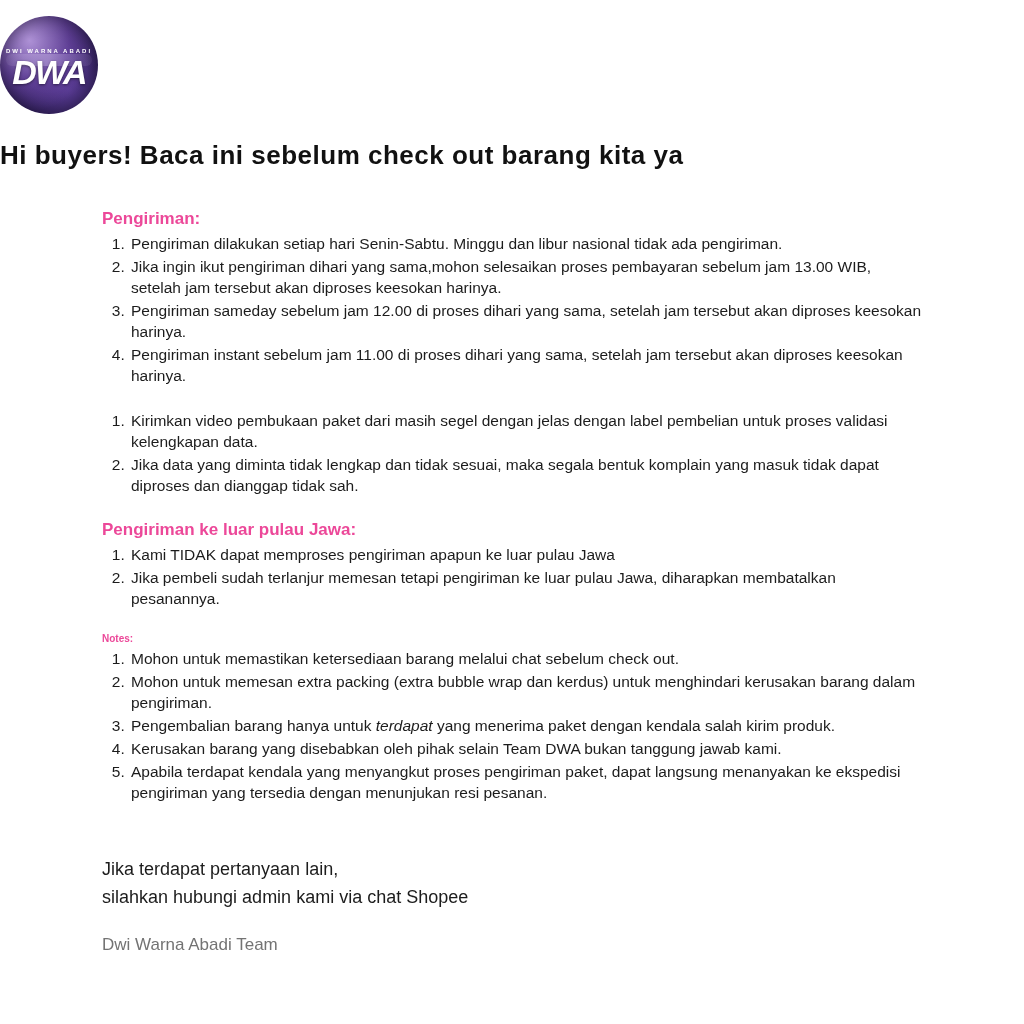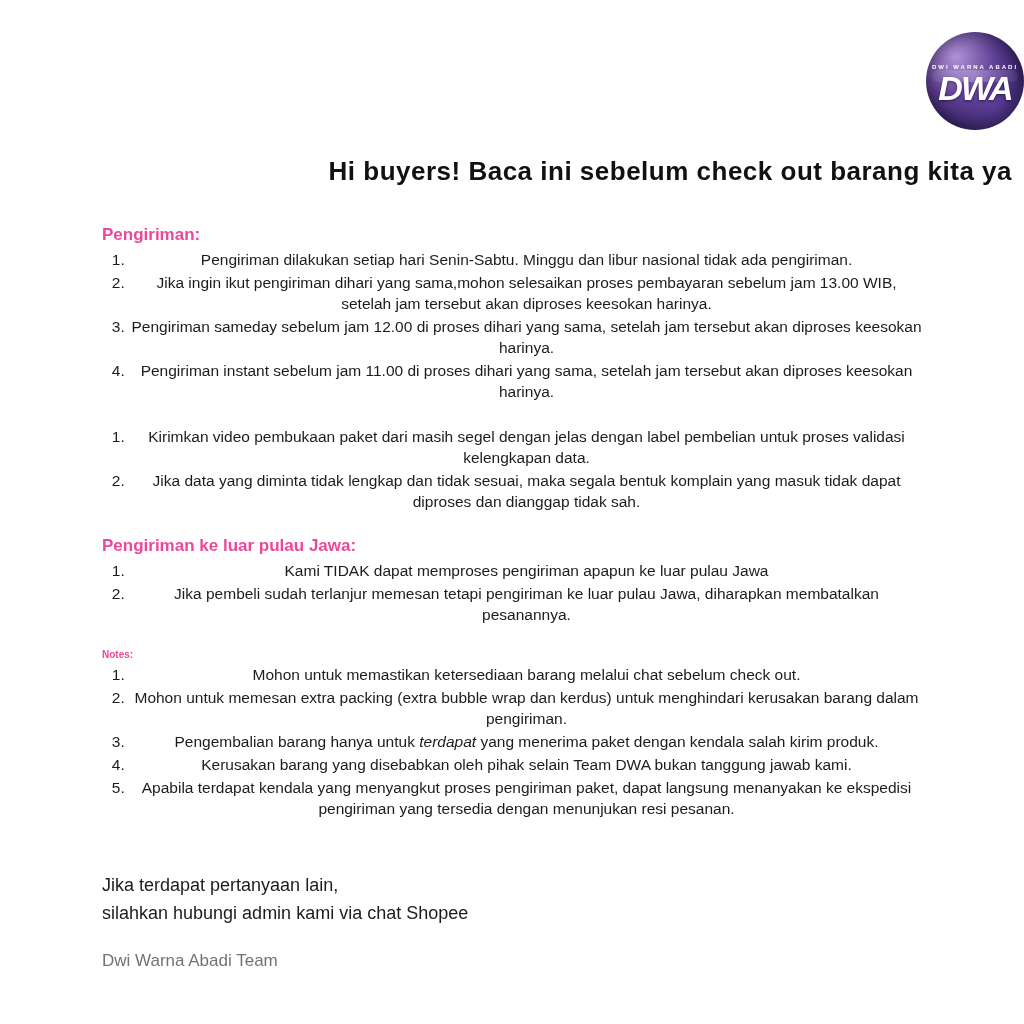--- a/index.html
+++ b/index.html
@@ -11,22 +11,22 @@
   }
   .page {
     width: 1024px;
     height: 1024px;
     background: #ffffff;
     box-sizing: border-box;
     overflow: hidden;
   }
   .logo-wrap {
     display: flex;
-    justify-content: flex-end;
-    padding-top: 32px;
+    justify-content: flex-start;
+    padding-top: 16px;
   }
   .logo-circle {
     width: 98px;
     height: 98px;
     border-radius: 50%;
     background:
       radial-gradient(circle at 30% 25%, rgba(190,160,230,0.9), rgba(120,80,180,0.6) 40%, rgba(0,0,0,0) 70%),
       radial-gradient(circle at 70% 75%, rgba(90,60,150,0.9), rgba(40,25,80,0.9) 60%),
       linear-gradient(160deg, #6b4fa0 0%, #3a2670 55%, #221543 100%);
     position: relative;
@@ -59,26 +59,26 @@
     font-size: 34px;
     font-weight: bold;
     font-style: italic;
     letter-spacing: -2px;
     color: #ffffff;
     line-height: 1;
     margin-top: 1px;
     text-shadow: 0 1px 3px rgba(0,0,0,0.5);
   }
   h1.title {
-    text-align: right;
+    text-align: left;
     font-size: 26px;
     font-weight: bold;
     letter-spacing: 0.5px;
     color: #111111;
-    margin: 26px 12px 0 0;
+    margin: 26px 2px 0 0;
   }
   .content {
     box-sizing: border-box;
     padding: 38px 102px 0 102px;
   }
   .section {
     margin-bottom: 24px;
   }
   .section h2 {
     font-size: 17px;
@@ -91,21 +91,20 @@
   }
   .section ol {
     margin: 2px 0 0 0;
     padding-left: 27px;
     font-size: 15.5px;
     line-height: 21px;
   }
   .section ol li {
     padding-left: 2px;
     margin-bottom: 2px;
-    text-align: center;
   }
   .closing {
     font-size: 18px;
     line-height: 28px;
     color: #1c1c1c;
     margin: 52px 0 0 0;
   }
   .team {
     font-size: 17px;
     font-weight: normal;

